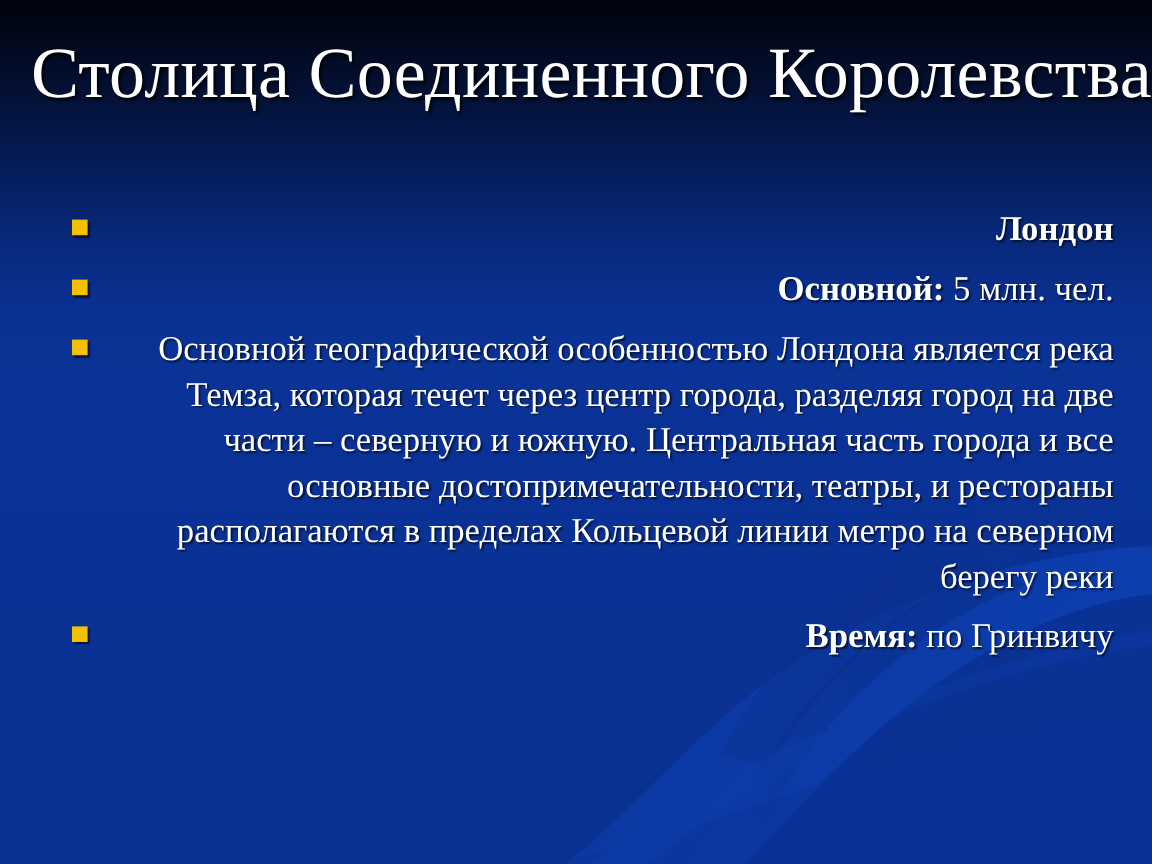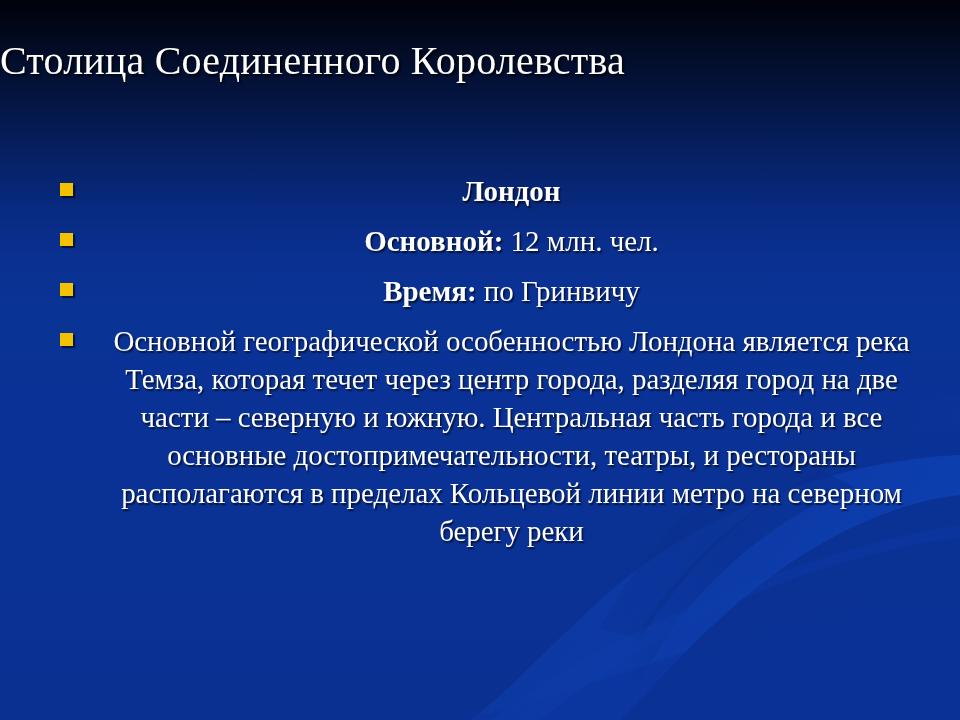--- a/index.html
+++ b/index.html
@@ -38,22 +38,22 @@
     overflow: hidden;
     pointer-events: none;
   }
 
   
   #title {
     position: absolute;
     left: 0;
     top: 33px;
     width: 960px;
-    text-align: left;
-    font-size: 40px;
+    text-align: right;
+    font-size: 60px;
     line-height: 56px;
     font-weight: normal;
     letter-spacing: 0.2px;
     color: #ffffff;
     text-shadow: 2px 2px 2px rgba(0,0,0,0.75);
     white-space: nowrap;
   }
 
   
   #body {
@@ -83,21 +83,21 @@
     background: #f2c200;
     box-shadow: 2px 2px 1px rgba(0,0,0,0.55);
   }
 
   .btext {
     display: block;
     font-size: 29px;
     line-height: 38px;
     color: #ffffff;
     text-shadow: 1.5px 1.5px 1.5px rgba(0,0,0,0.65);
-    text-align: center;
+    text-align: right;
   }
 
   .btext b {
     font-weight: bold;
   }
 
   .btext .reg {
     font-weight: normal;
   }
 
@@ -148,27 +148,27 @@
   <div id="body">
 
     <div class="bullet-row">
       <span class="marker"></span>
       <span class="btext"><b>Лондон</b><span class="reg"></span></span>
     </div>
 
 
     <div class="bullet-row">
       <span class="marker"></span>
-      <span class="btext"><b>Основной:</b><span class="reg"> 12 млн. чел.</span></span>
+      <span class="btext"><b>Основной:</b><span class="reg"> 5 млн. чел.</span></span>
+    </div>
+
+    <div class="bullet-row para">
+      <span class="marker"></span>
+      <span class="btext"><b></b><span class="reg">Основной географической особенностью Лондона является река Темза, которая течет через центр города, разделяя город на две части – северную и южную. Центральная часть города и все основные достопримечательности, театры, и рестораны располагаются в пределах Кольцевой линии метро на северном берегу реки</span></span>
     </div>
 
     <div class="bullet-row">
       <span class="marker"></span>
       <span class="btext"><b>Время:</b><span class="reg"> по Гринвичу</span></span>
     </div>
 
-    <div class="bullet-row para">
-      <span class="marker"></span>
-      <span class="btext"><b></b><span class="reg">Основной географической особенностью Лондона является река Темза, которая течет через центр города, разделяя город на две части – северную и южную. Центральная часть города и все основные достопримечательности, театры, и рестораны располагаются в пределах Кольцевой линии метро на северном берегу реки</span></span>
-    </div>
-
   </div>
 </div>
 
 </body></html>

